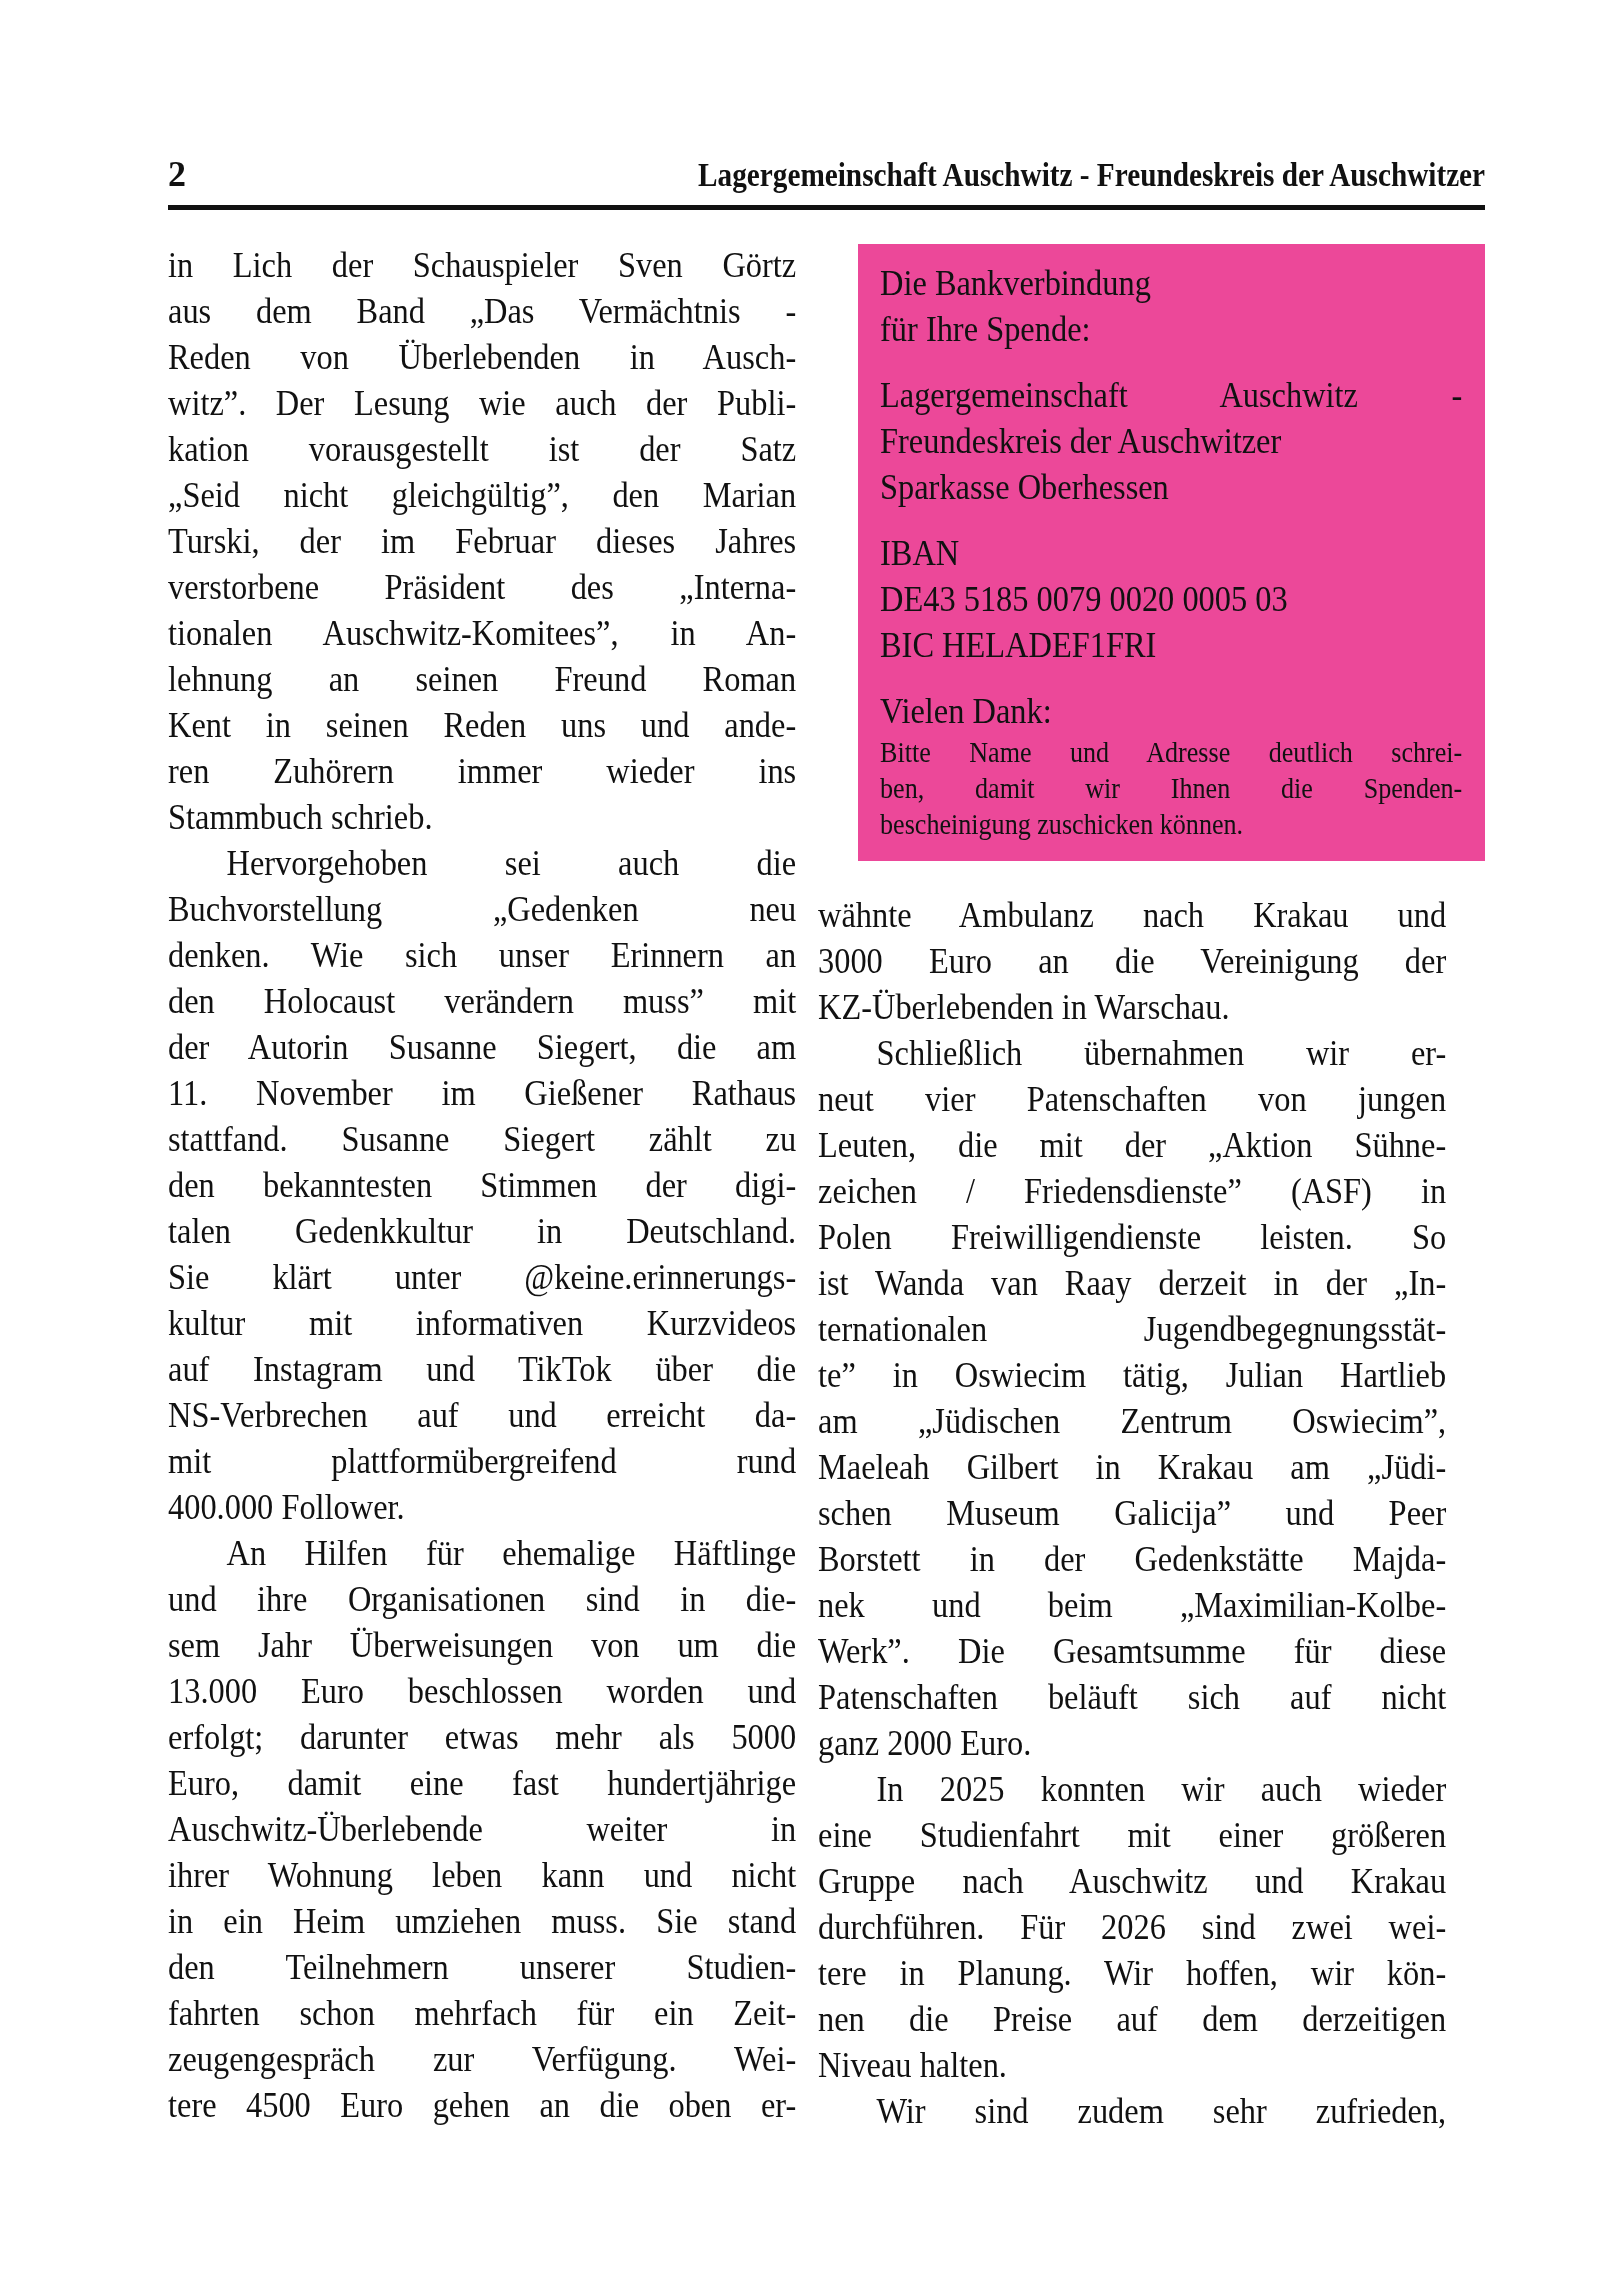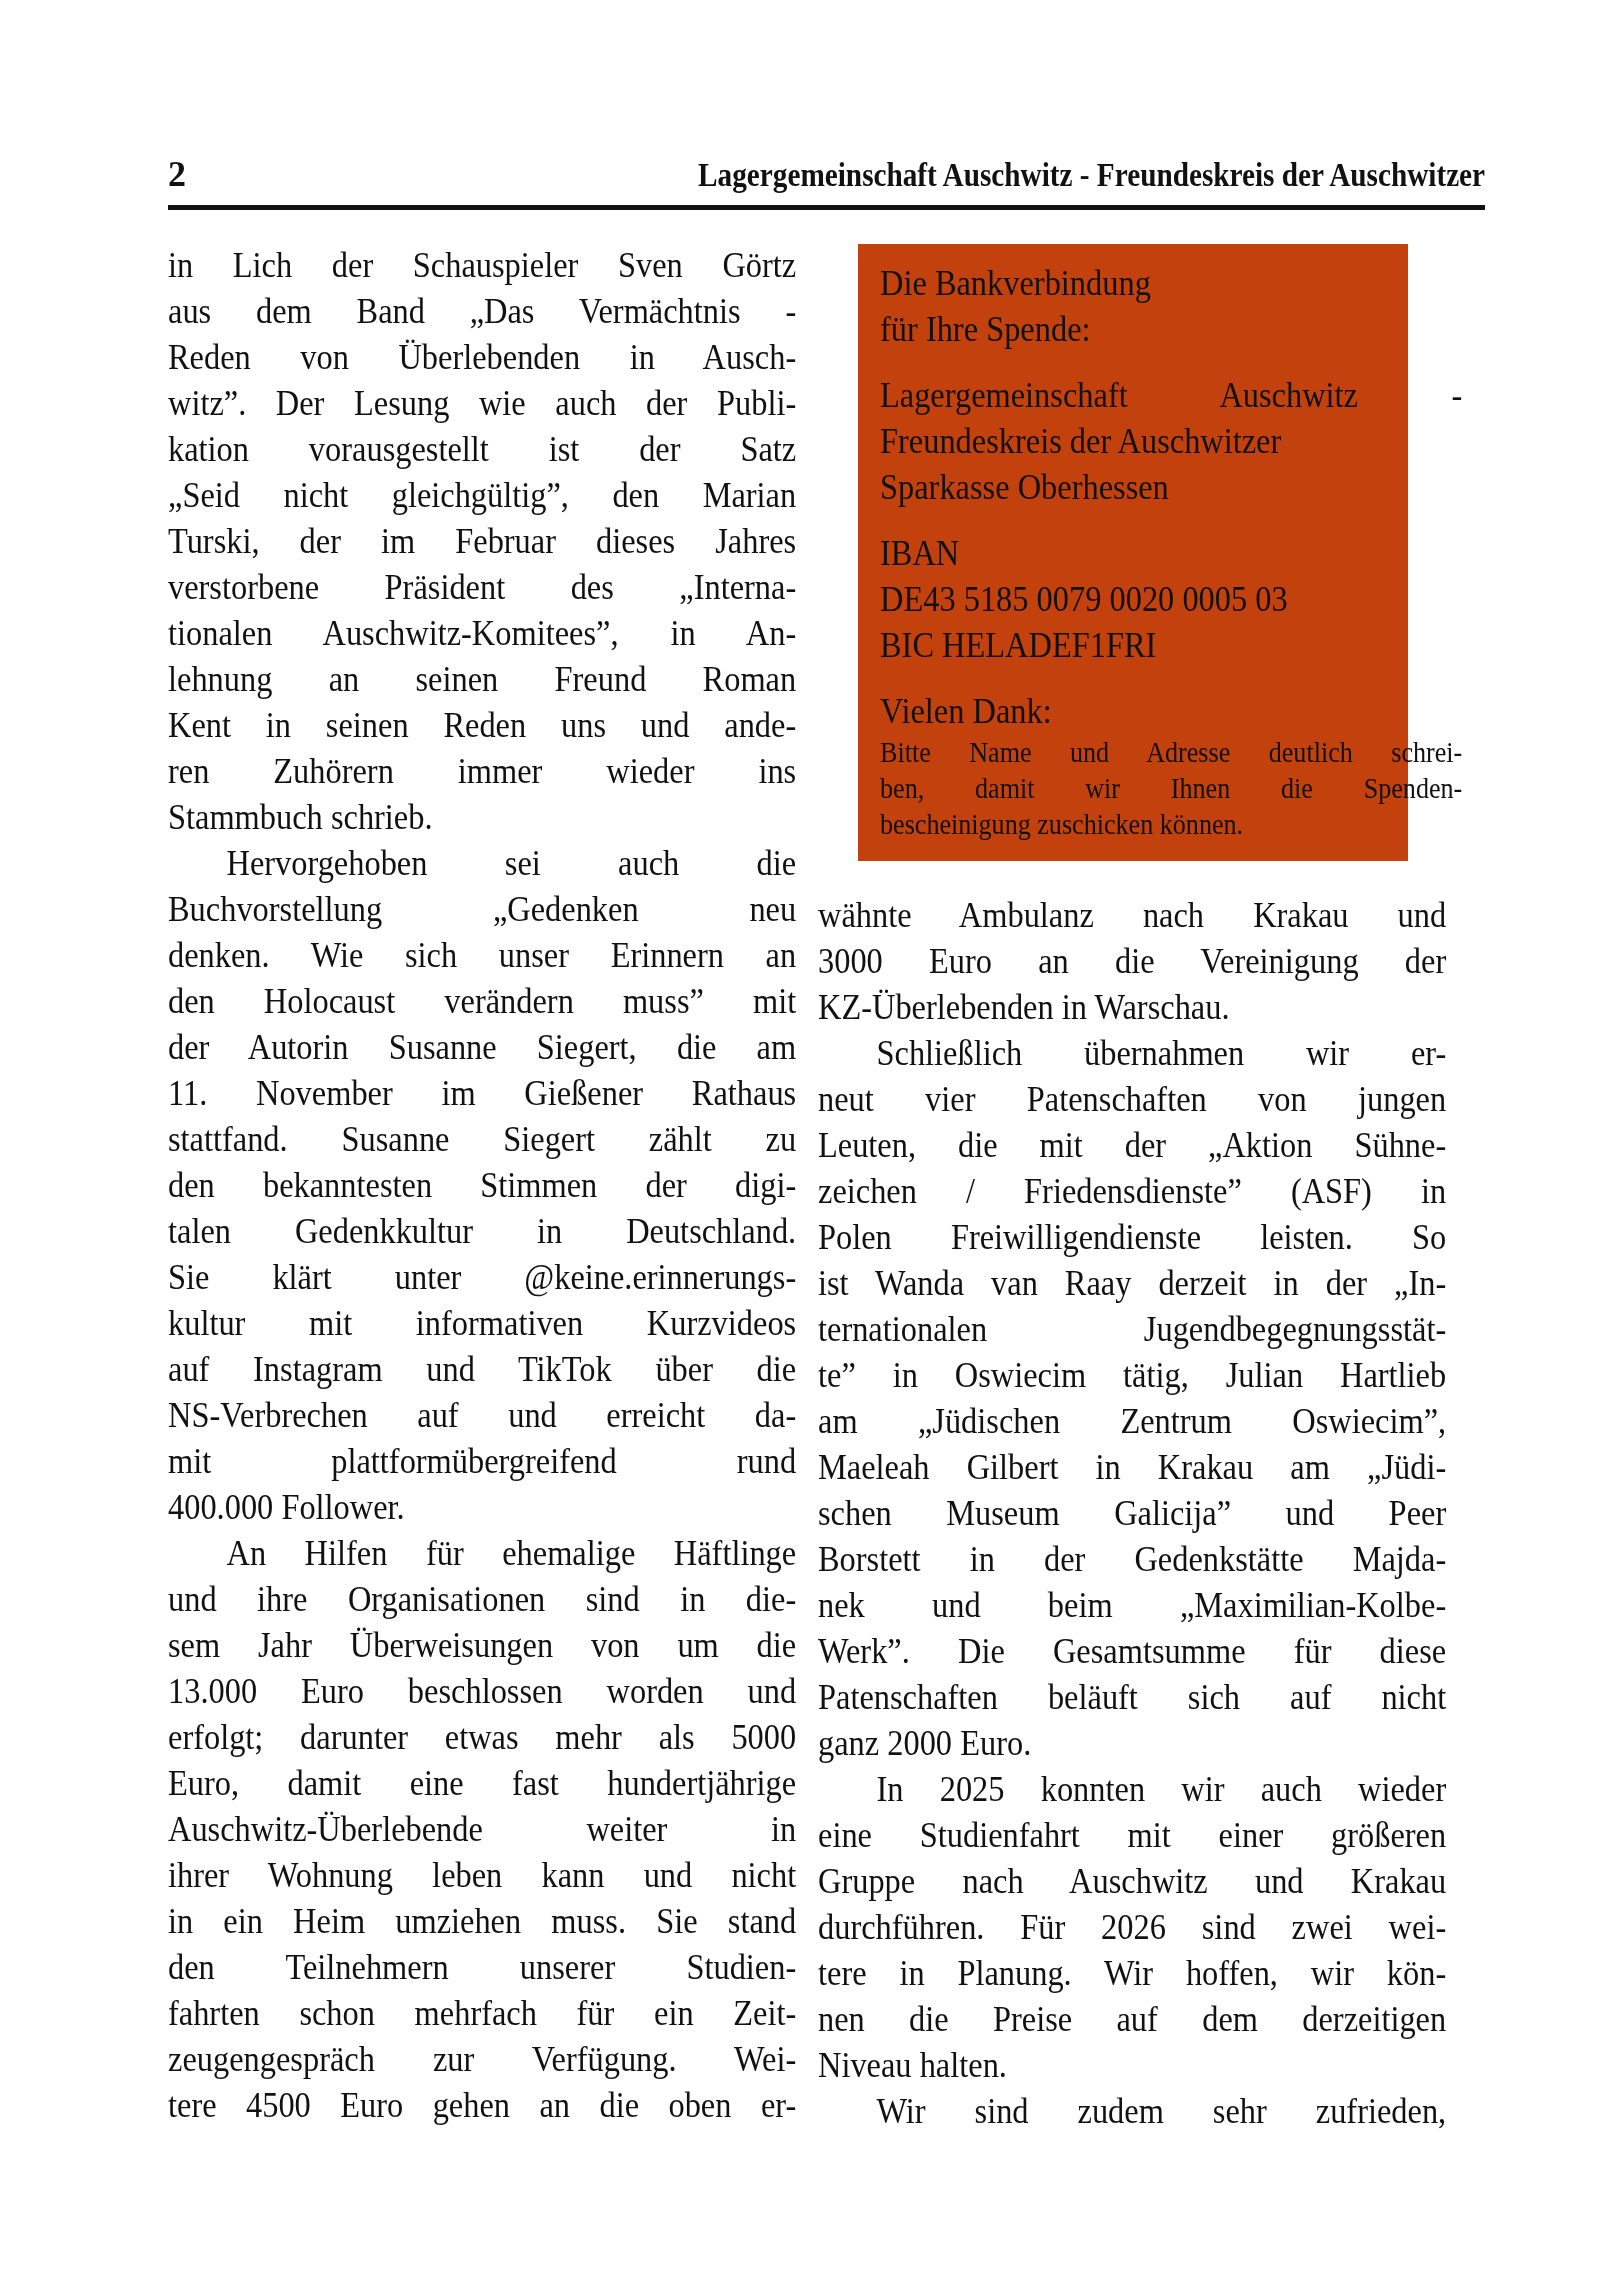--- a/index.html
+++ b/index.html
@@ -13,21 +13,21 @@
 
   .col { position: absolute; top: 242px; width: 628px; }
   .col-left { left: 168px; }
 
   .para { margin: 0; font-size: 36px; line-height: 46px; text-align: justify;
           transform: scaleX(0.9); transform-origin: left top; width: 698px; }
   .line { display: block; text-align: justify; text-align-last: justify; white-space: nowrap; height: 46px; }
   .line.last { text-align-last: left; }
   .line.indent { padding-left: 65px; }
 
-  .donation-box { position: absolute; left: 858px; top: 244px; width: 550px; height: 617px; background: #c2410c; }
+  .donation-box { position: absolute; left: 858px; top: 244px; width: 627px; height: 617px; background: #ec4899; }
   .donation-inner { position: absolute; left: 22px; top: 16px; width: 647px; transform: scaleX(0.9); transform-origin: left top; }
   .box-line { display: block; font-size: 36px; line-height: 46px; white-space: nowrap; }
   .box-line.just { text-align: justify; text-align-last: justify; width: 647px; }
   .box-gap { height: 20px; }
   .box-small { display: block; font-size: 29px; line-height: 36px; white-space: nowrap; width: 647px; }
   .box-small.just { text-align: justify; text-align-last: justify; }
 
   .col-right-text { position: absolute; left: 818px; top: 892px; width: 628px; }
 </style>
 </head>

